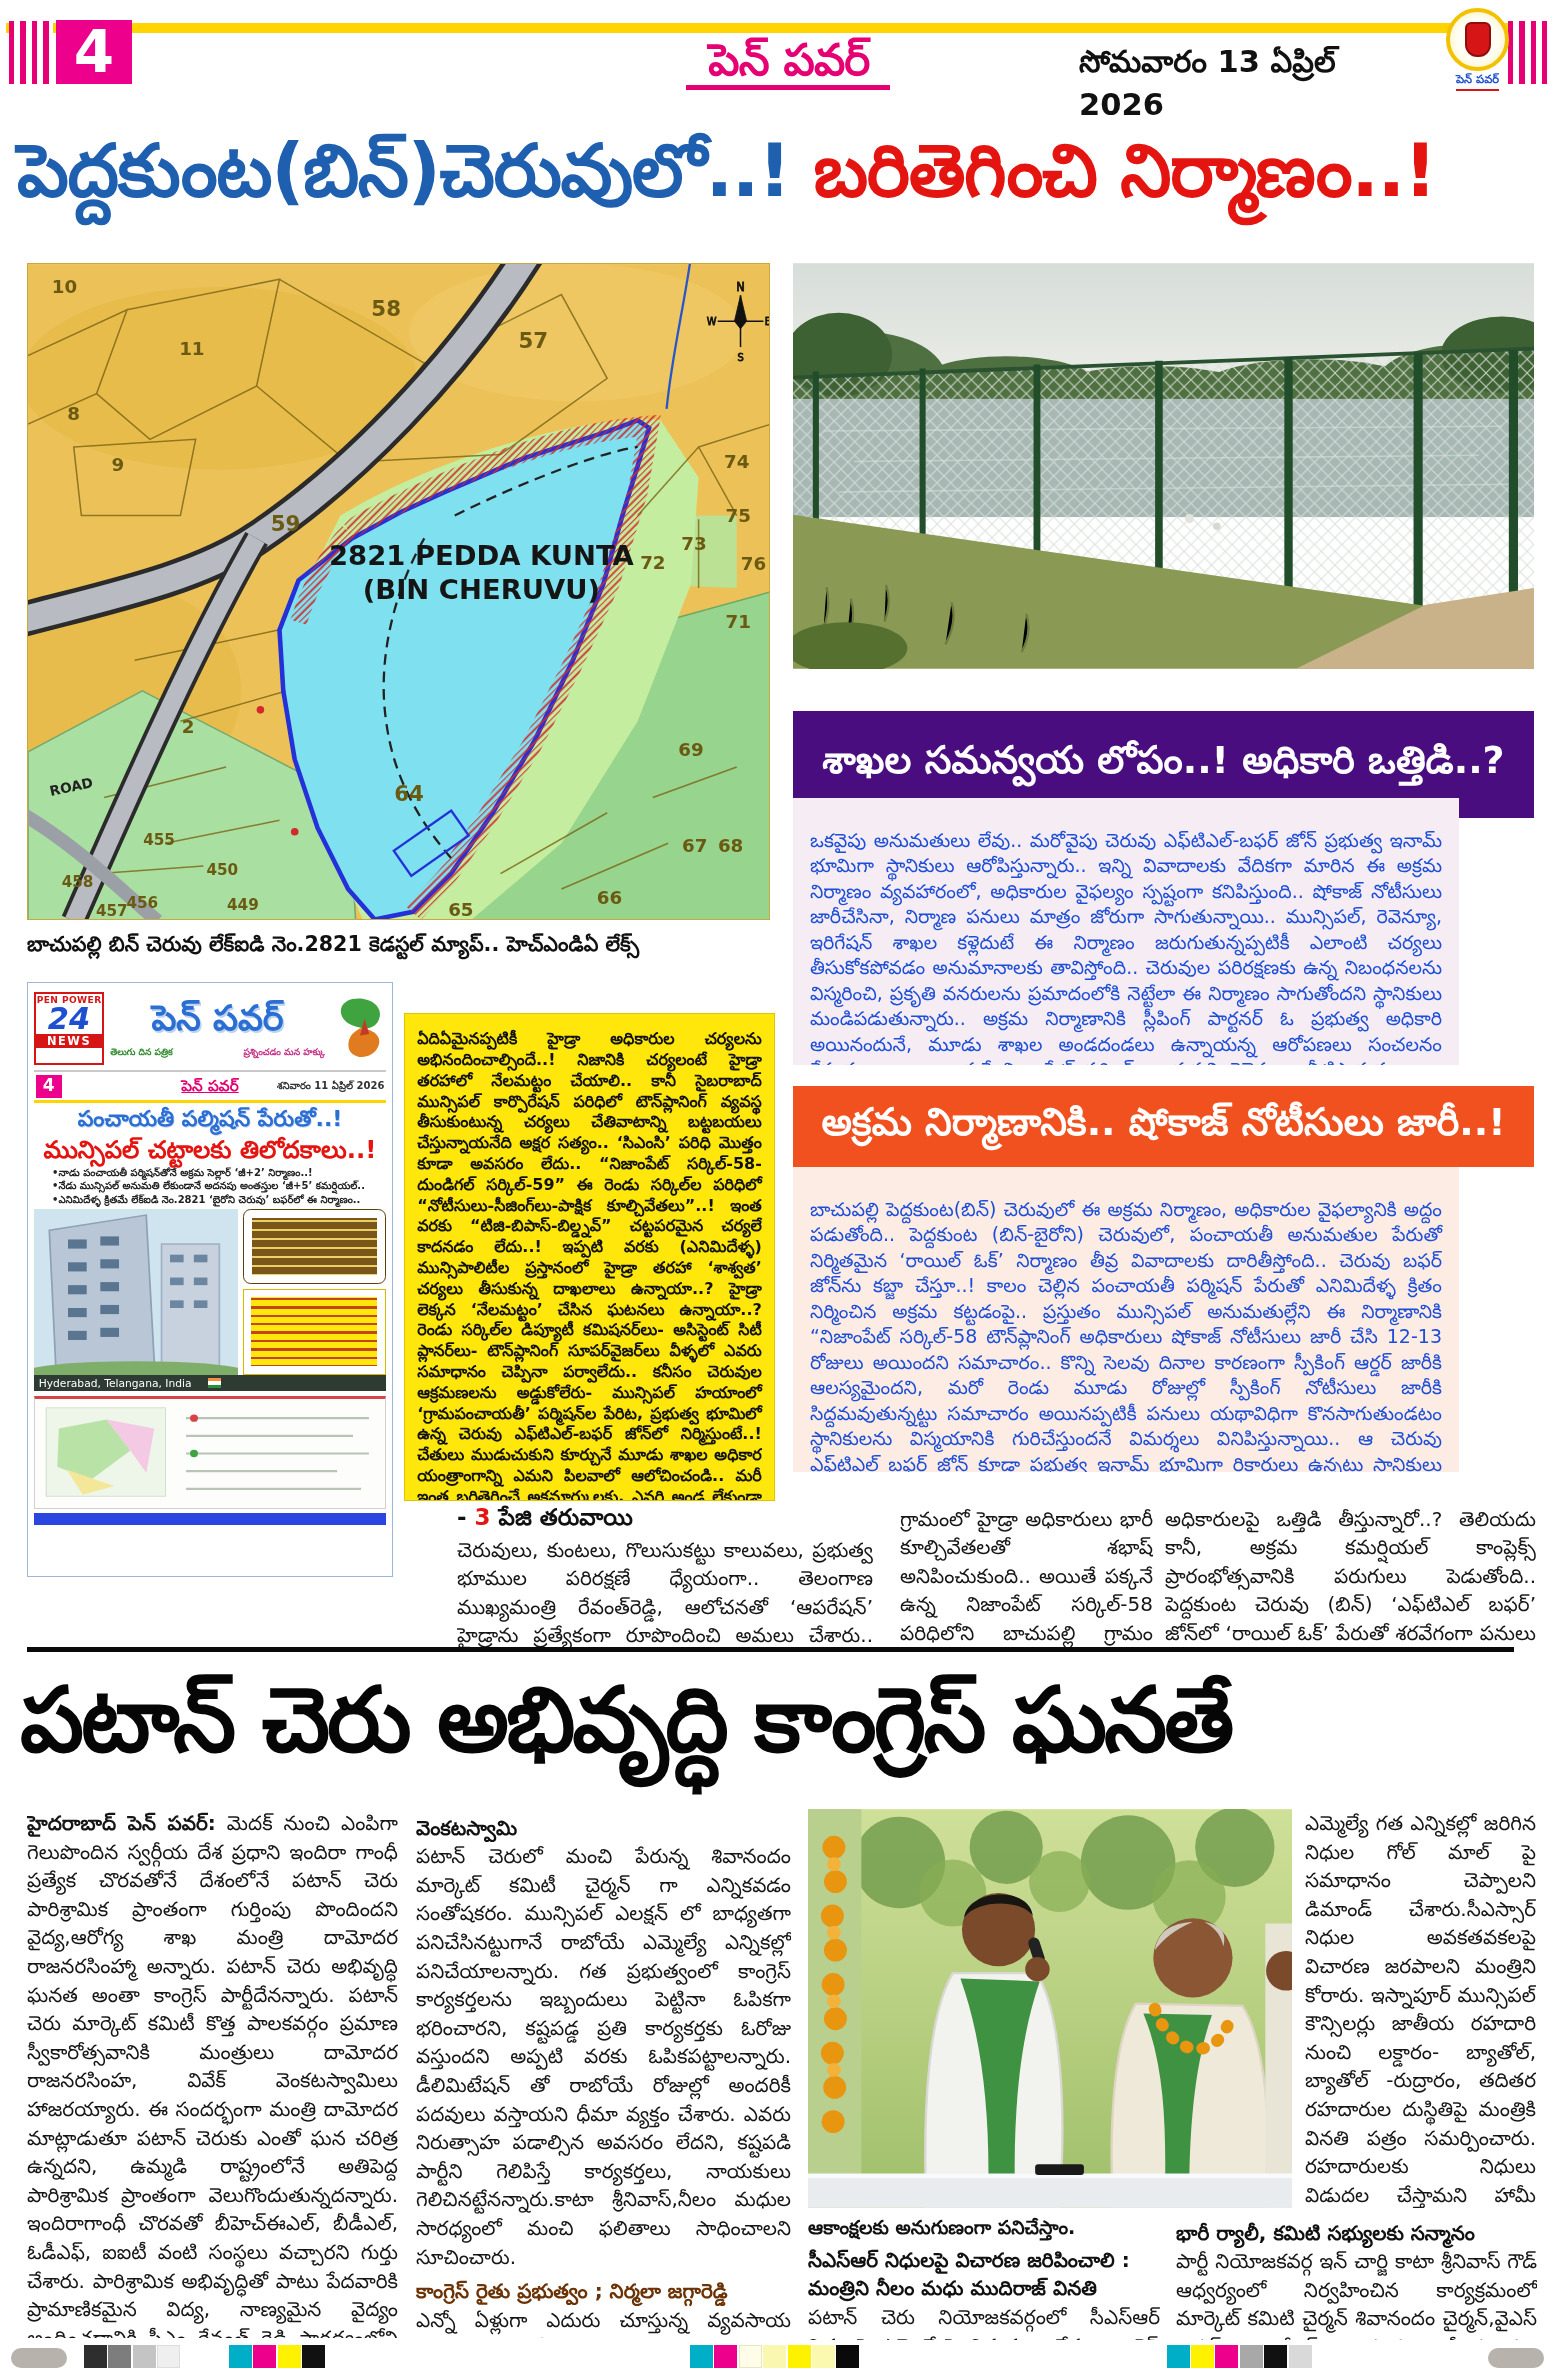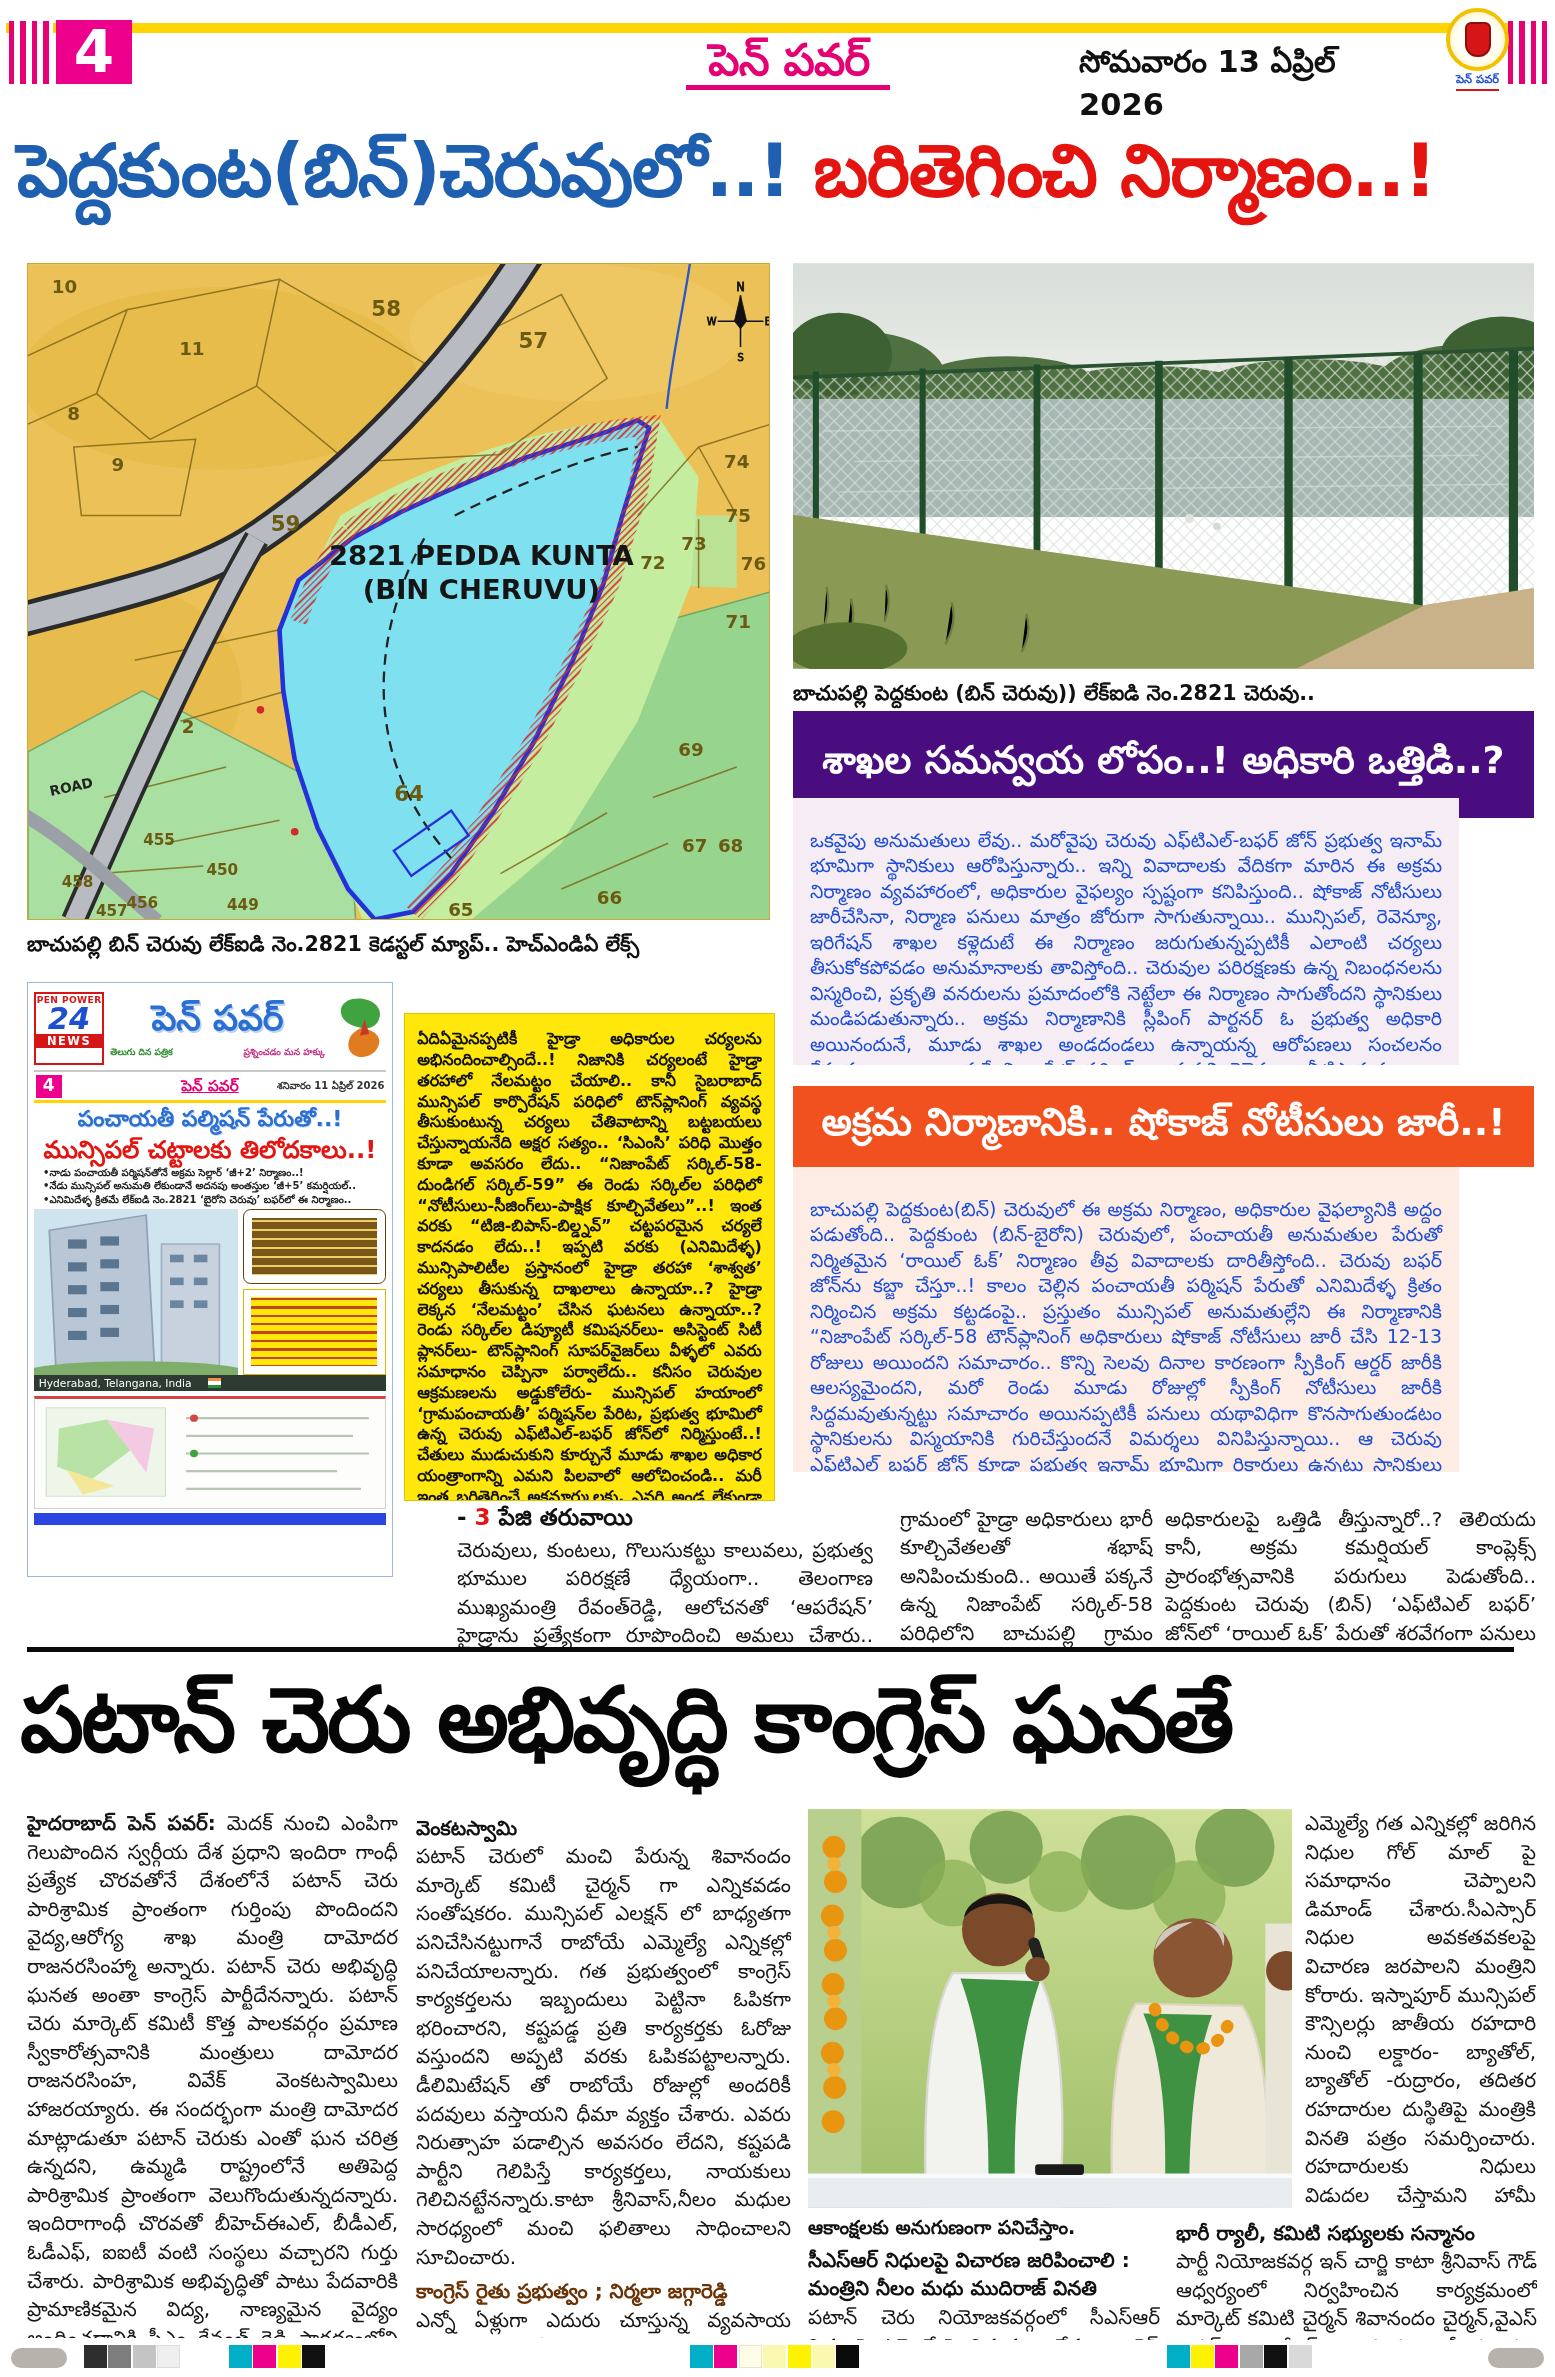--- a/index.html
+++ b/index.html
@@ -48,21 +48,21 @@
   .clip-tags{display:flex;justify-content:space-between;font-size:9.1px;font-weight:bold}
   .clip-tag1{color:#2c8a2c}.clip-tag2{color:#c42b84}
   .ts-map{width:55px;height:64px}
   .clip-rule{height:2.3px;background:#c9c9c9;margin:1.5px 0}
   .clip-minihdr{position:relative;height:29px;background:linear-gradient(#fff 40%,#fff) ;border-bottom:3px solid #ffd400}
   .clip-minihdr .mini4{position:absolute;left:1.5px;top:1.5px;width:26px;height:23px;background:#ec008c;color:#fff;font-weight:bold;font-size:17px;text-align:center}
   .clip-minihdr .minimast{position:absolute;left:0;right:0;text-align:center;top:3px;color:#e50074;font-weight:bold;font-size:15.2px;text-decoration:underline}
   .clip-minihdr .minidate{position:absolute;right:1.5px;top:6.1px;font-size:10px;font-weight:bold;color:#333}
   .clip-h1{color:#2b6fd4;font-weight:bold;font-size:22px;text-align:center;margin-top:3px;text-shadow:0.8px 0.8px 0 #cddcf2}
   .clip-h2{color:#e41410;font-weight:bold;font-size:24.4px;text-align:center;line-height:1.05}
-  .clip-bullets{font-size:10px;font-weight:bold;color:#222;line-height:1.35;margin:3px 9px}
+  .clip-bullets{font-size:10px;font-weight:bold;color:#222;line-height:1.35;margin:3px 18px}
   .clip-photo-row{display:flex;gap:4.6px;height:166px}
   .clip-building{width:58%;height:100%;position:relative;overflow:hidden}
   .clip-sideboxes{flex:1;display:flex;flex-direction:column;gap:4.6px}
   .brownbox{flex:1;background:#7a5718;border-radius:7.6px;border:1.5px solid #5d3f0c;
             background-image:repeating-linear-gradient(180deg,rgba(255,230,120,.85) 0 2.3px,rgba(122,87,24,0) 2.3px 9.1px);background-clip:content-box;padding:7.6px}
   .ylwbox{flex:1.2;background:#ffe70c;border:1.5px solid #d6b900;
           background-image:repeating-linear-gradient(180deg,rgba(180,30,30,.8) 0 2.3px,rgba(255,231,12,0) 2.3px 8.4px);background-clip:content-box;padding:7.6px}
   .clip-photocap{background:#2e3b33;color:#fff;font-size:10.7px;padding:1.5px 4.6px;display:flex;align-items:center;gap:16px}
   .miniflag{display:inline-block;width:13.7px;height:9.1px;background:linear-gradient(#f5913e 33%,#fff 33% 66%,#2a8f3c 66%)}
   .clip-photo2{position:relative;height:105px;overflow:hidden;margin-top:3.8px;background:linear-gradient(#bcd8a8,#8fb883)}
@@ -258,21 +258,20 @@
       <polygon points="0,330 972,470 972,532 0,532" fill="#8a9a55"></polygon>
       <g stroke="#6d7d41" stroke-width="3">
           <path d="M40,480 q10,-30 4,-55 M70,500 q14,-34 6,-60 M120,470 q10,-26 2,-48 M200,500 q16,-30 8,-55 M300,510 q14,-26 6,-50"></path>
         </g>
       <polygon points="660,532 830,448 972,426 972,532" fill="#c9b289"></polygon>
       <ellipse cx="70" cy="505" rx="80" ry="34" fill="#55702f"></ellipse>
       <circle cx="520" cy="335" r="6" fill="#e3e3de"></circle>
         <circle cx="556" cy="345" r="5" fill="#d8d8d2"></circle>
     </svg>
   </div>
-  <div class="abs photo-cap">బాచుపల్లి పెద్దకుంట (బిన్ చెరువు)) లేక్ఐడి నెం.2821 చెరువు..</div>
 
   <div class="abs boxhead box1-head">శాఖల సమన్వయ లోపం..! అధికారి ఒత్తిడి..?</div>
   <div class="abs boxbody box1-body just clip-ov">ఒకవైపు అనుమతులు లేవు.. మరోవైపు చెరువు ఎఫ్‌టిఎల్-బఫర్ జోన్ ప్రభుత్వ ఇనామ్ భూమిగా స్థానికులు ఆరోపిస్తున్నారు.. ఇన్ని వివాదాలకు వేదికగా మారిన ఈ అక్రమ నిర్మాణం వ్యవహారంలో, అధికారుల వైఫల్యం స్పష్టంగా కనిపిస్తుంది.. షోకాజ్ నోటీసులు జారీచేసినా, నిర్మాణ పనులు మాత్రం జోరుగా సాగుతున్నాయి.. మున్సిపల్, రెవెన్యూ, ఇరిగేషన్ శాఖల కళ్లెదుటే ఈ నిర్మాణం జరుగుతున్నప్పటికీ ఎలాంటి చర్యలు తీసుకోకపోవడం అనుమానాలకు తావిస్తోంది.. చెరువుల పరిరక్షణకు ఉన్న నిబంధనలను విస్మరించి, ప్రకృతి వనరులను ప్రమాదంలోకి నెట్టేలా ఈ నిర్మాణం సాగుతోందని స్థానికులు మండిపడుతున్నారు.. అక్రమ నిర్మాణానికి స్లీపింగ్ పార్టనర్ ఓ ప్రభుత్వ అధికారి అయినందునే, మూడు శాఖల అండదండలు ఉన్నాయన్న ఆరోపణలు సంచలనం రేపుతున్నాయి.. అందుకే నిజాంపేట్ సర్కిల్, బాచుపల్లి రెవెన్యూ, నీటిపారుదల శాఖ అధికారులు ఈ భవనంపై చర్యలు తీసుకోవడంలో వెనుకంజ వేస్తున్నారని స్థానికులు విమర్శిస్తున్నారు..</div>
 
   <div class="abs boxhead box2-head">అక్రమ నిర్మాణానికి.. షోకాజ్ నోటీసులు జారీ..!</div>
   <div class="abs boxbody box2-body just clip-ov">బాచుపల్లి పెద్దకుంట(బిన్) చెరువులో ఈ అక్రమ నిర్మాణం, అధికారుల వైఫల్యానికి అద్దం పడుతోంది.. పెద్దకుంట (బిన్-బైరోని) చెరువులో, పంచాయతీ అనుమతుల పేరుతో నిర్మితమైన ‘రాయిల్ ఓక్’ నిర్మాణం తీవ్ర వివాదాలకు దారితీస్తోంది.. చెరువు బఫర్ జోన్‌ను కబ్జా చేస్తూ..! కాలం చెల్లిన పంచాయతీ పర్మిషన్ పేరుతో ఎనిమిదేళ్ళ క్రితం నిర్మించిన అక్రమ కట్టడంపై.. ప్రస్తుతం మున్సిపల్ అనుమతుల్లేని ఈ నిర్మాణానికి “నిజాంపేట్ సర్కిల్-58 టౌన్‌ప్లానింగ్ అధికారులు షోకాజ్ నోటీసులు జారీ చేసి 12-13 రోజులు అయిందని సమాచారం.. కొన్ని సెలవు దినాల కారణంగా స్పీకింగ్ ఆర్డర్ జారీకి ఆలస్యమైందని, మరో రెండు మూడు రోజుల్లో స్పీకింగ్ నోటీసులు జారీకి సిద్దమవుతున్నట్టు సమాచారం  అయినప్పటికీ పనులు యథావిధిగా కొనసాగుతుండటం స్థానికులను విస్మయానికి గురిచేస్తుందనే విమర్శలు వినిపిస్తున్నాయి.. ఆ చెరువు ఎఫ్‌టిఎల్ బఫర్ జోన్ కూడా ప్రభుత్వ ఇనామ్ భూమిగా రికార్డులు ఉన్నట్టు స్థానికులు ఆరోపిస్తున్నారు..</div>
 
   <div class="abs clipping">
     <div class="clip-logo-row">
       <div class="pp24">

